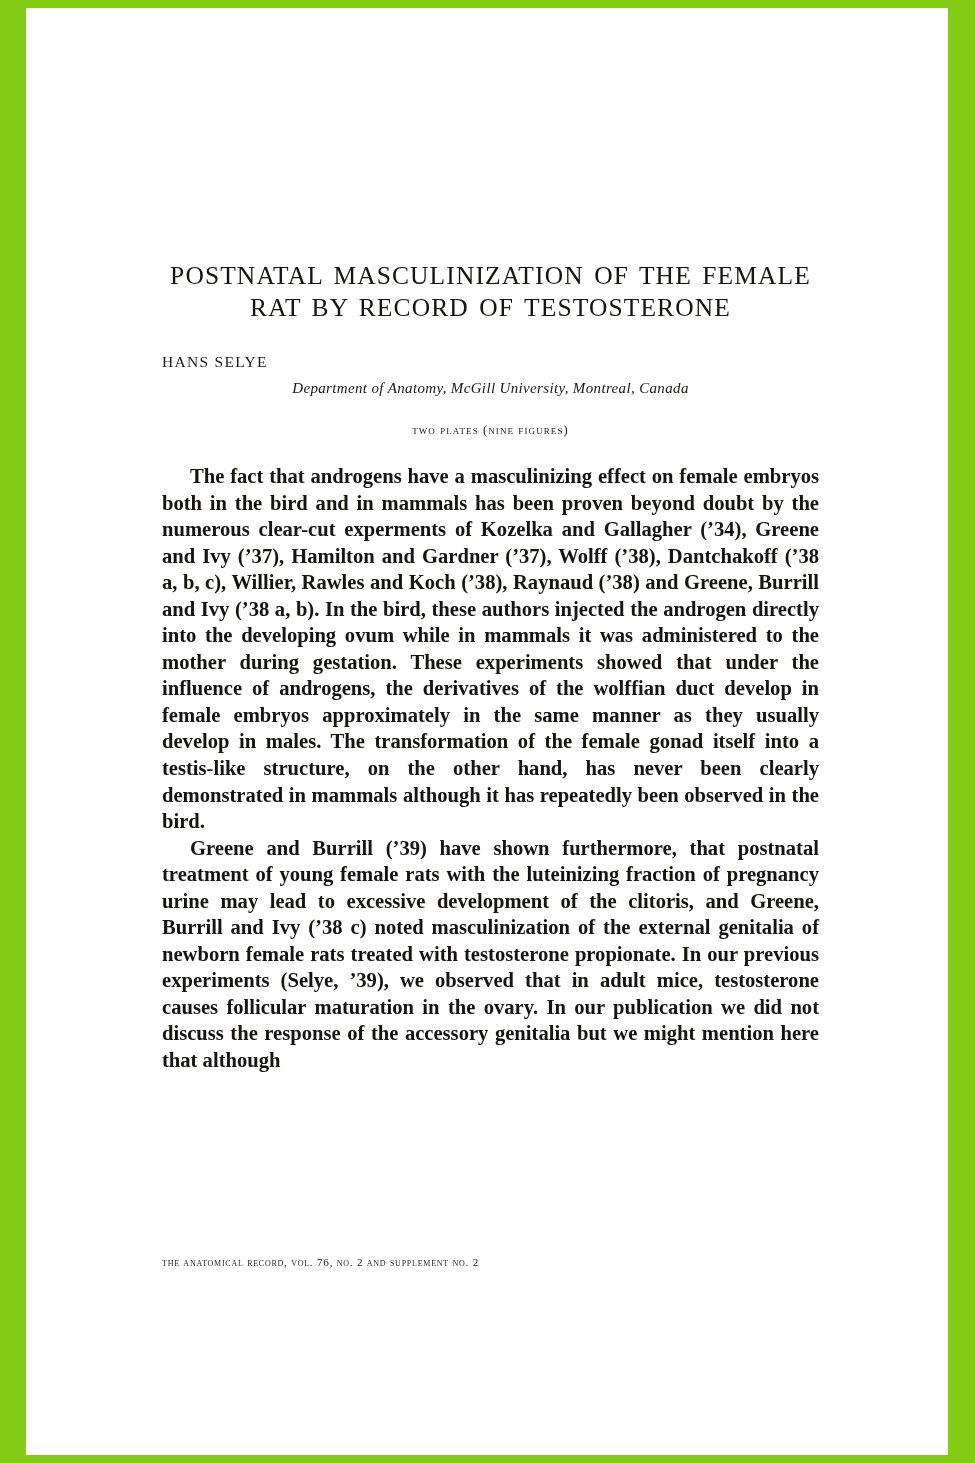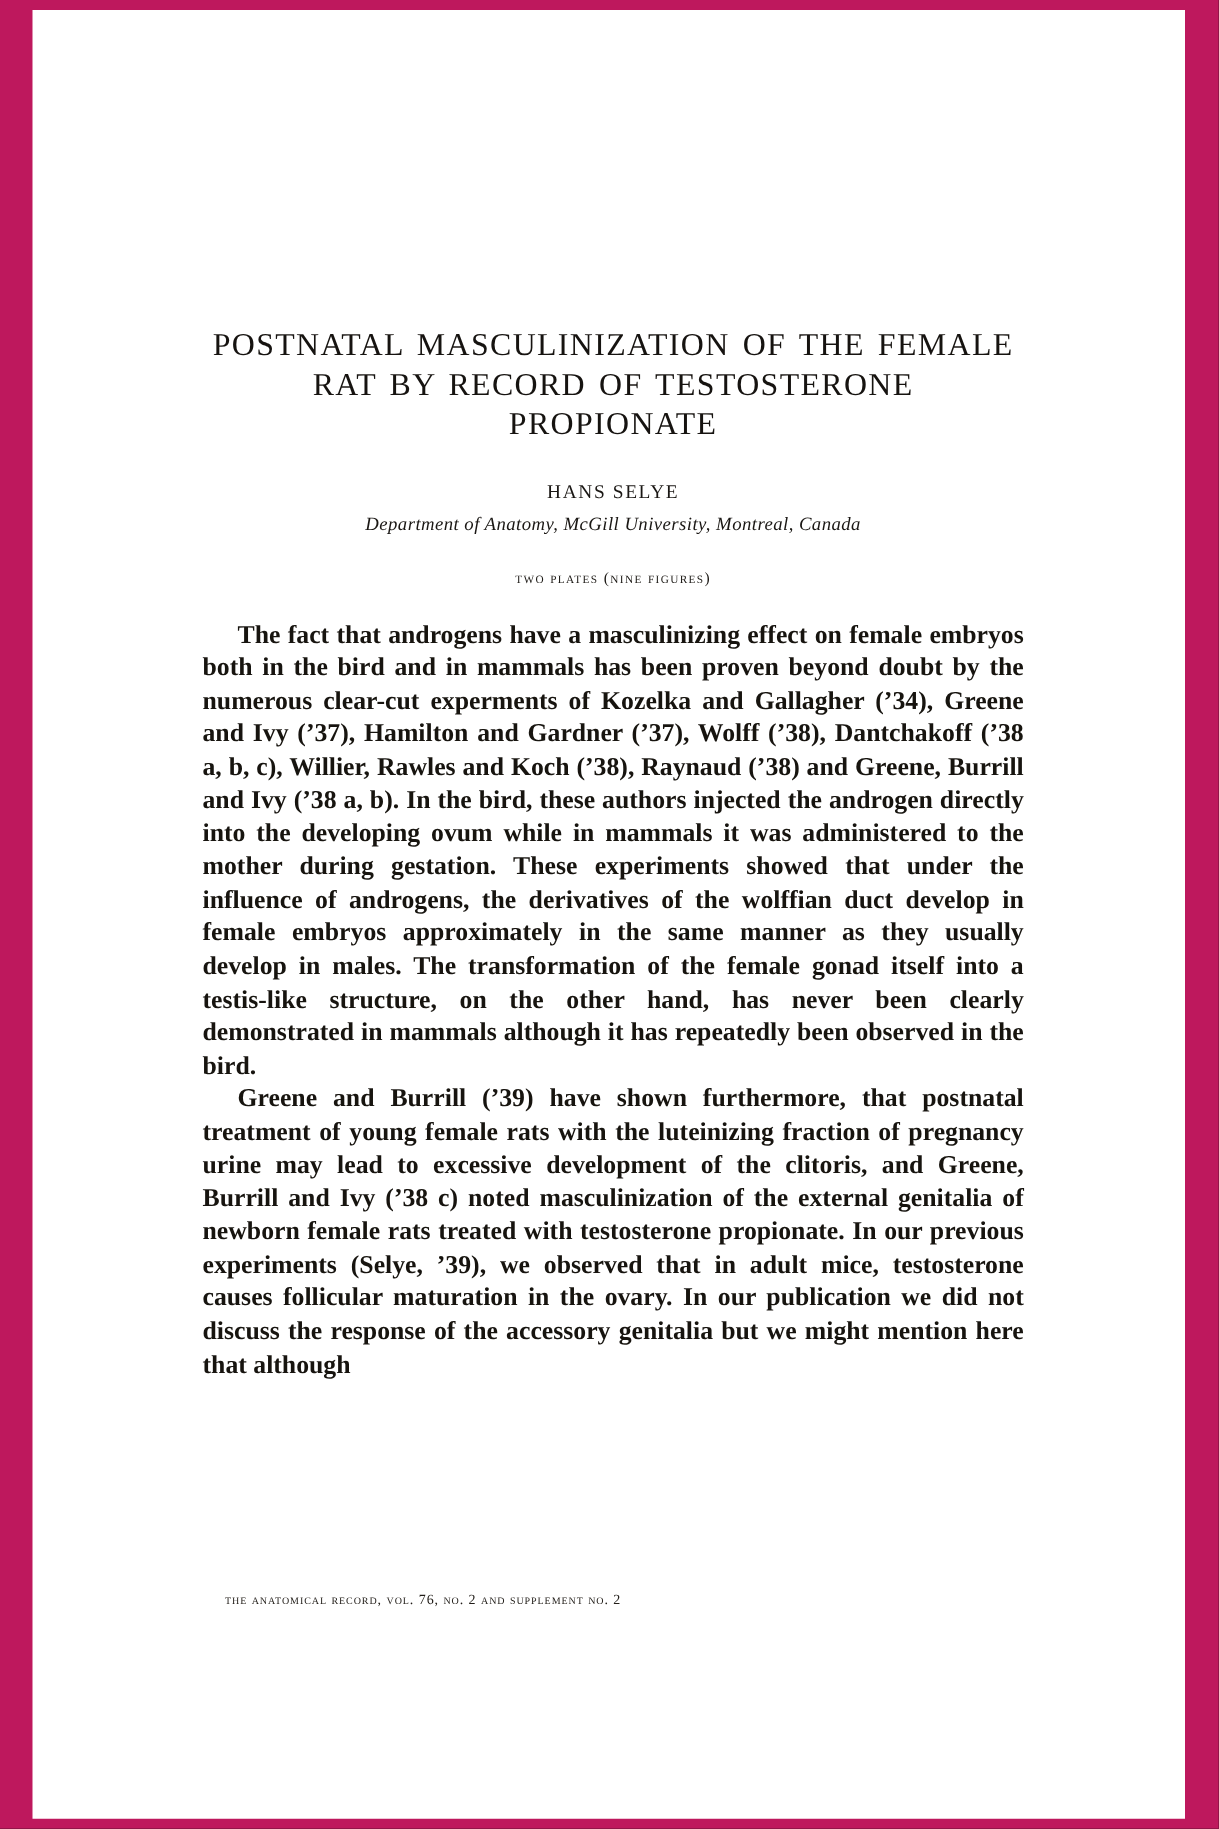--- a/index.html
+++ b/index.html
@@ -14,21 +14,21 @@
     height: 1463px;
     overflow: hidden;
     font-family: "Liberation Serif", "DejaVu Serif", serif;
   }
 
   
   #scan-frame {
     position: relative;
     width: 975px;
     height: 1463px;
-    background: #be185d;
+    background: #84cc16;
   }
 
   #page-sheet {
     position: absolute;
     left: 26px;
     top: 8px;
     width: 922px;
     height: 1447px;
     background: #ffffff;
     overflow: hidden;
@@ -55,21 +55,21 @@
     letter-spacing: 1.1px;
     word-spacing: 3px;
     color: #161310;
   }
   #article-title .tline { display: block; white-space: nowrap; }
 
   
   #author-name {
     margin: 0;
     padding-top: 30px;
-    text-align: center;
+    text-align: left;
     font-size: 15.5px;
     letter-spacing: 1.3px;
     color: #1a1714;
   }
 
   #affiliation {
     margin: 0;
     padding-top: 9px;
     text-align: center;
     font-style: italic;
@@ -114,41 +114,40 @@
     font-size: 14.5px;
     color: #1d1a16;
   }
 
   
   #journal-footer {
     position: absolute;
     left: 136px;
     top: 1248px;
     width: 660px;
-    margin: 18px;
+    margin: 0;
     font-size: 11.2px;
     letter-spacing: 0.75px;
     font-variant: small-caps;
     text-transform: lowercase;
     color: #211d18;
     white-space: nowrap;
   }
 </style>
 </head>
 <body>
 
 <div id="scan-frame">
   <div id="page-sheet">
 
     <div id="text-column">
 
       <h1 id="article-title">
         <span class="tline">POSTNATAL MASCULINIZATION OF THE FEMALE</span>
         <span class="tline">RAT BY RECORD OF TESTOSTERONE</span>
-        <span class="tline">PROPIONATE</span>
       </h1>
 
       <p id="author-name">HANS SELYE</p>
 
       <p id="affiliation">Department of Anatomy, McGill University, Montreal, Canada</p>
 
       <p id="plate-note">TWO PLATES (NINE FIGURES)</p>
 
       <div id="body-copy">
         <p class="body-paragraph">The fact that androgens have a masculinizing effect on female embryos both in the bird and in mammals has been proven beyond doubt by the numerous clear-cut experments of Kozelka and Gallagher (’34), Greene and Ivy (’37), Hamilton and Gardner (’37), Wolff (’38), Dantchakoff (’38 a, b, c), Willier, Rawles and Koch (’38), Raynaud (’38) and Greene, Burrill and Ivy (’38 a, b). In the bird, these authors injected the androgen directly into the developing ovum while in mammals it was administered to the mother during gestation. These experiments showed that under the influence of androgens, the derivatives of the wolffian duct develop in female embryos approximately in the same manner as they usually develop in males. The transformation of the female gonad itself into a testis-like structure, on the other hand, has never been clearly demonstrated in mammals although it has repeatedly been observed in the bird.</p>

